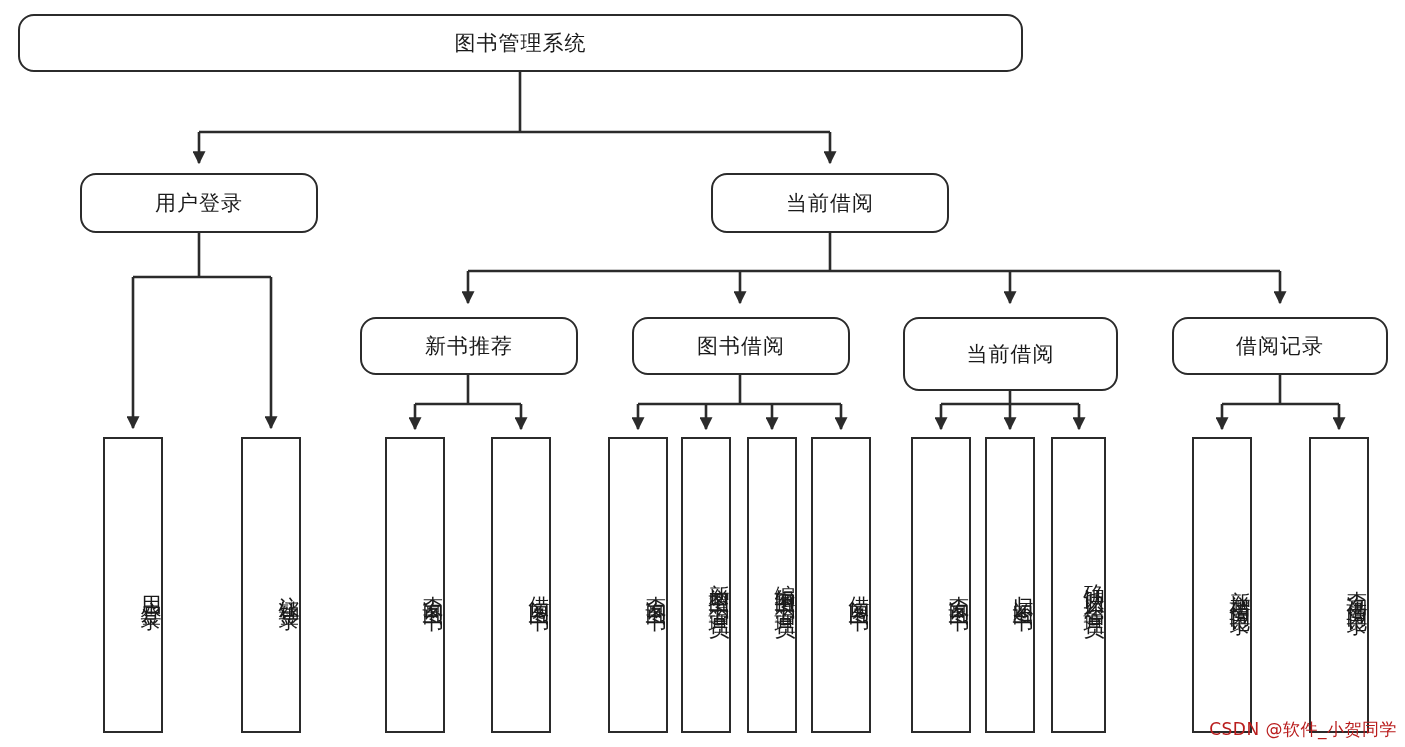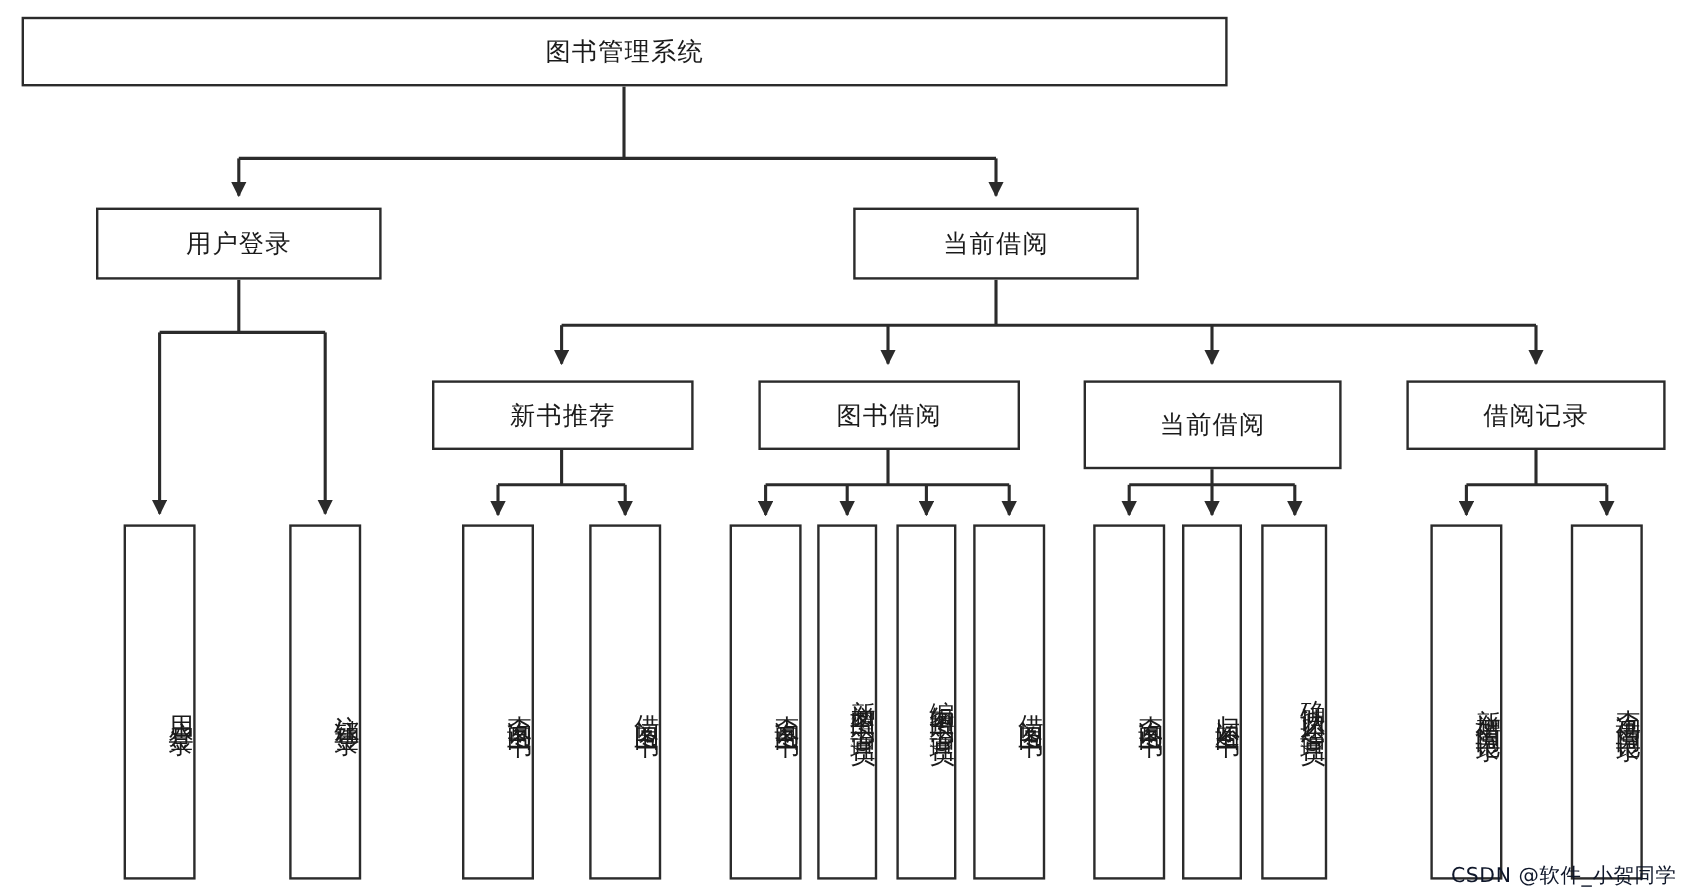--- a/index.html
+++ b/index.html
@@ -30,41 +30,42 @@
     background: #ffffff;
     border: 2.4px solid #2b2b2b;
     display: flex;
     align-items: center;
     justify-content: center;
     color: #1a1a1a;
   }
   .node.horiz {
     font-size: 21px;
     letter-spacing: 1px;
+    border-radius: 16px;
   }
   .node.vert {
     writing-mode: vertical-rl;
     text-orientation: upright;
     font-size: 21px;
     letter-spacing: 5px;
     line-height: 1;
     padding-top: 8px;
     align-items: flex-start;
     justify-content: center;
   }
   .node.vert span {
     writing-mode: vertical-rl;
     text-orientation: upright;
   }
   #watermark {
     position: absolute;
     right: 8px;
     bottom: 6px;
     font-size: 17px;
-    color: #0f172a;
+    color: #b91c1c;
     letter-spacing: 0.5px;
     white-space: nowrap;
   }
 </style>
 </head>
 <body>
 
 <div id="canvas">
 
   <svg id="edges" viewBox="0 0 1405 747" xmlns="http://www.w3.org/2000/svg">

